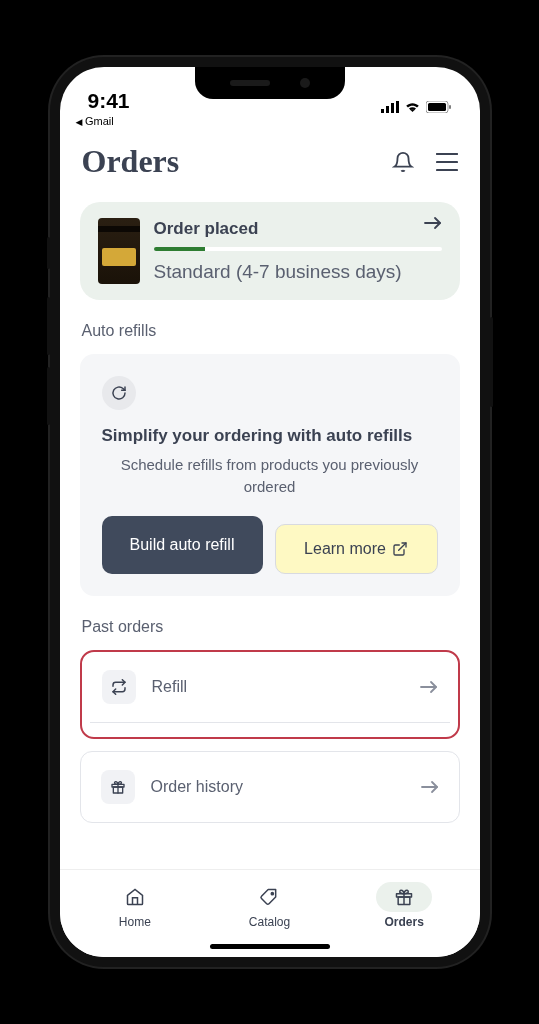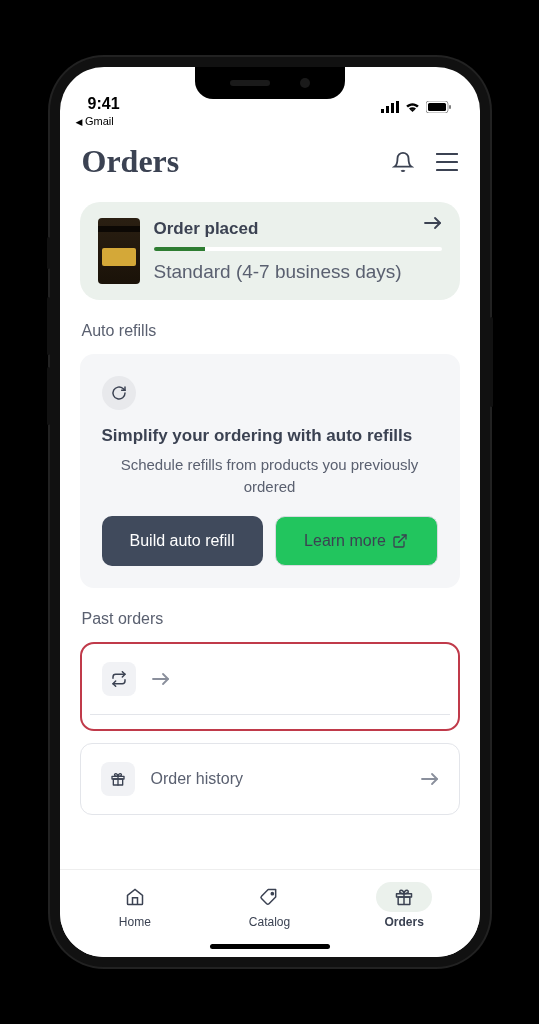--- a/index.html
+++ b/index.html
@@ -7,21 +7,21 @@
   .phone-frame { width: 440px; height: 910px; background: #111; border-radius: 54px; padding: 10px; position: relative; box-shadow: 0 0 0 2px #222; }
   .side-btn { position: absolute; background: #111; border-radius: 2px; }
   .sb-left1 { left: -3px; top: 180px; width: 3px; height: 32px; }
   .sb-left2 { left: -3px; top: 240px; width: 3px; height: 58px; }
   .sb-left3 { left: -3px; top: 310px; width: 3px; height: 58px; }
   .sb-right { right: -3px; top: 260px; width: 3px; height: 90px; }
   .screen { width: 100%; height: 100%; background: #fff; border-radius: 44px; overflow: hidden; position: relative; display: flex; flex-direction: column; }
   .notch { position: absolute; top: 0; left: 50%; transform: translateX(-50%); width: 150px; height: 32px; background: #000; border-bottom-left-radius: 18px; border-bottom-right-radius: 18px; z-index: 10; display:flex; align-items:center; justify-content:center; gap:30px;}
   .notch-speaker{width:40px;height:6px;background:#1a1a1a;border-radius:3px;}
   .notch-cam{width:10px;height:10px;background:#1a1a1a;border-radius:50%;}
-  .status-bar { height: 48px; display: flex; justify-content: space-between; align-items: flex-end; padding: 0 28px 2px; font-size: 16px; font-weight: 600; color: #000; }
+  .status-bar { height: 48px; display: flex; justify-content: space-between; align-items: flex-end; padding: 0 28px 2px; font-size: 21px; font-weight: 600; color: #000; }
   .status-right { display: flex; align-items: center; gap: 5px; }
   .back-app { font-size: 11px; padding: 0 16px 4px; color: #000; }
   .back-app::before { content: "◀ "; font-size: 9px; }
   .content { flex: 1; overflow-y: auto; padding: 0 20px; }
   .header { display: flex; justify-content: space-between; align-items: center; padding: 12px 2px 22px; }
   .header h1 { font-size: 32px; font-weight: 700; color: #3b4252; font-family: Georgia, serif; }
   .header-icons { display: flex; gap: 22px; align-items: center; }
   .icon-btn { background: none; border: none; cursor: pointer; color: #3b4252; padding:0; }
   .order-card { background: #ebf1ec; border-radius: 20px; padding: 16px 18px; display: flex; gap: 14px; align-items: center; position: relative; }
   .order-card .arrow { position: absolute; top: 14px; right: 18px; }
@@ -34,21 +34,21 @@
   .progress-fill { width: 18%; height: 100%; background: #2e7d32; }
   .order-sub { font-size: 19px; color: #5a6070; }
   .section-title { font-size: 16px; color: #5a6070; margin: 22px 2px 14px; }
   .auto-card { background: #f5f6f8; border-radius: 14px; padding: 22px; }
   .refresh-circle { width: 34px; height: 34px; border-radius: 50%; background: #e8e9ec; display: flex; align-items: center; justify-content: center; margin-bottom: 16px; color:#3b4252; }
   .auto-title { font-size: 17px; font-weight: 700; color: #3b4252; margin-bottom: 8px; }
   .auto-desc { font-size: 15px; color: #5a6070; line-height: 1.45; margin-bottom: 18px; text-align: center; }
   .btn-row { display: flex; gap: 12px; }
   .btn { flex: 1; padding: 15px 8px; border-radius: 10px; font-size: 16px; font-weight: 500; border: none; cursor: pointer; display:flex;align-items:center;justify-content:center;gap:6px;}
   .btn-primary { background: #404a5c; color: #fff; }
-  .btn-secondary { background: #22c55e; color: #3b4252; border: 1px solid #d8dae0; }
+  .btn-secondary { background: #fef9c3; color: #3b4252; border: 1px solid #d8dae0; margin-top: 8px; }
   .list-card { border: 1px solid #e3e5ea; border-radius: 12px; margin-bottom: 12px; }
   .list-card.hl { border: 2.5px solid #c03a4a; border-radius: 14px; }
   .list-row { display: flex; align-items: center; padding: 18px 20px; gap: 16px; }
   .list-card.hl .list-row { border-bottom: 1px solid #e3e5ea; margin: 0 8px; padding: 18px 12px;}
   .list-card.hl .spacer{height:14px;}
   .list-icon { width: 34px; height: 34px; border-radius: 8px; background: #f1f2f5; display: flex; align-items: center; justify-content: center; color:#3b4252;}
   .list-label { flex: 1; font-size: 16px; color: #5a6070; }
   .tabbar { height: 88px; border-top: 1px solid #eee; display: flex; justify-content: space-around; align-items: flex-start; padding: 12px 8px 0; background: #fff; position:relative;}
   .tab { display: flex; flex-direction: column; align-items: center; gap: 3px; background: none; border: none; cursor: pointer; width: 25%; }
   .tab-icon-wrap { width: 56px; height: 30px; border-radius: 15px; display: flex; align-items: center; justify-content: center; }
@@ -169,20 +169,21 @@
       <div class="list-card hl">
         <div class="list-row">
           <div class="list-icon">
             <svg width="16" height="16" viewBox="0 0 24 24" fill="none" stroke="currentColor" stroke-width="2.2" stroke-linecap="round" stroke-linejoin="round">
                 <polyline points="17 1 21 5 17 9"></polyline>
                 <path d="M3 11V9a4 4 0 0 1 4-4h14"></path>
                 <polyline points="7 23 3 19 7 15"></polyline>
                 <path d="M21 13v2a4 4 0 0 1-4 4H3"></path>
               </svg>
           </div>
+          <div class="list-label">Refill</div>
           <span>
               <svg width="18" height="14" viewBox="0 0 18 14" fill="none" stroke="#8a8f9c" stroke-width="1.8" stroke-linecap="round" stroke-linejoin="round">
                 <line x1="1" y1="7" x2="16" y2="7"></line>
                 <polyline points="11 2 16 7 11 12"></polyline>
               </svg>
             </span>
         </div>
         <div class="spacer"></div>
       </div>
 

